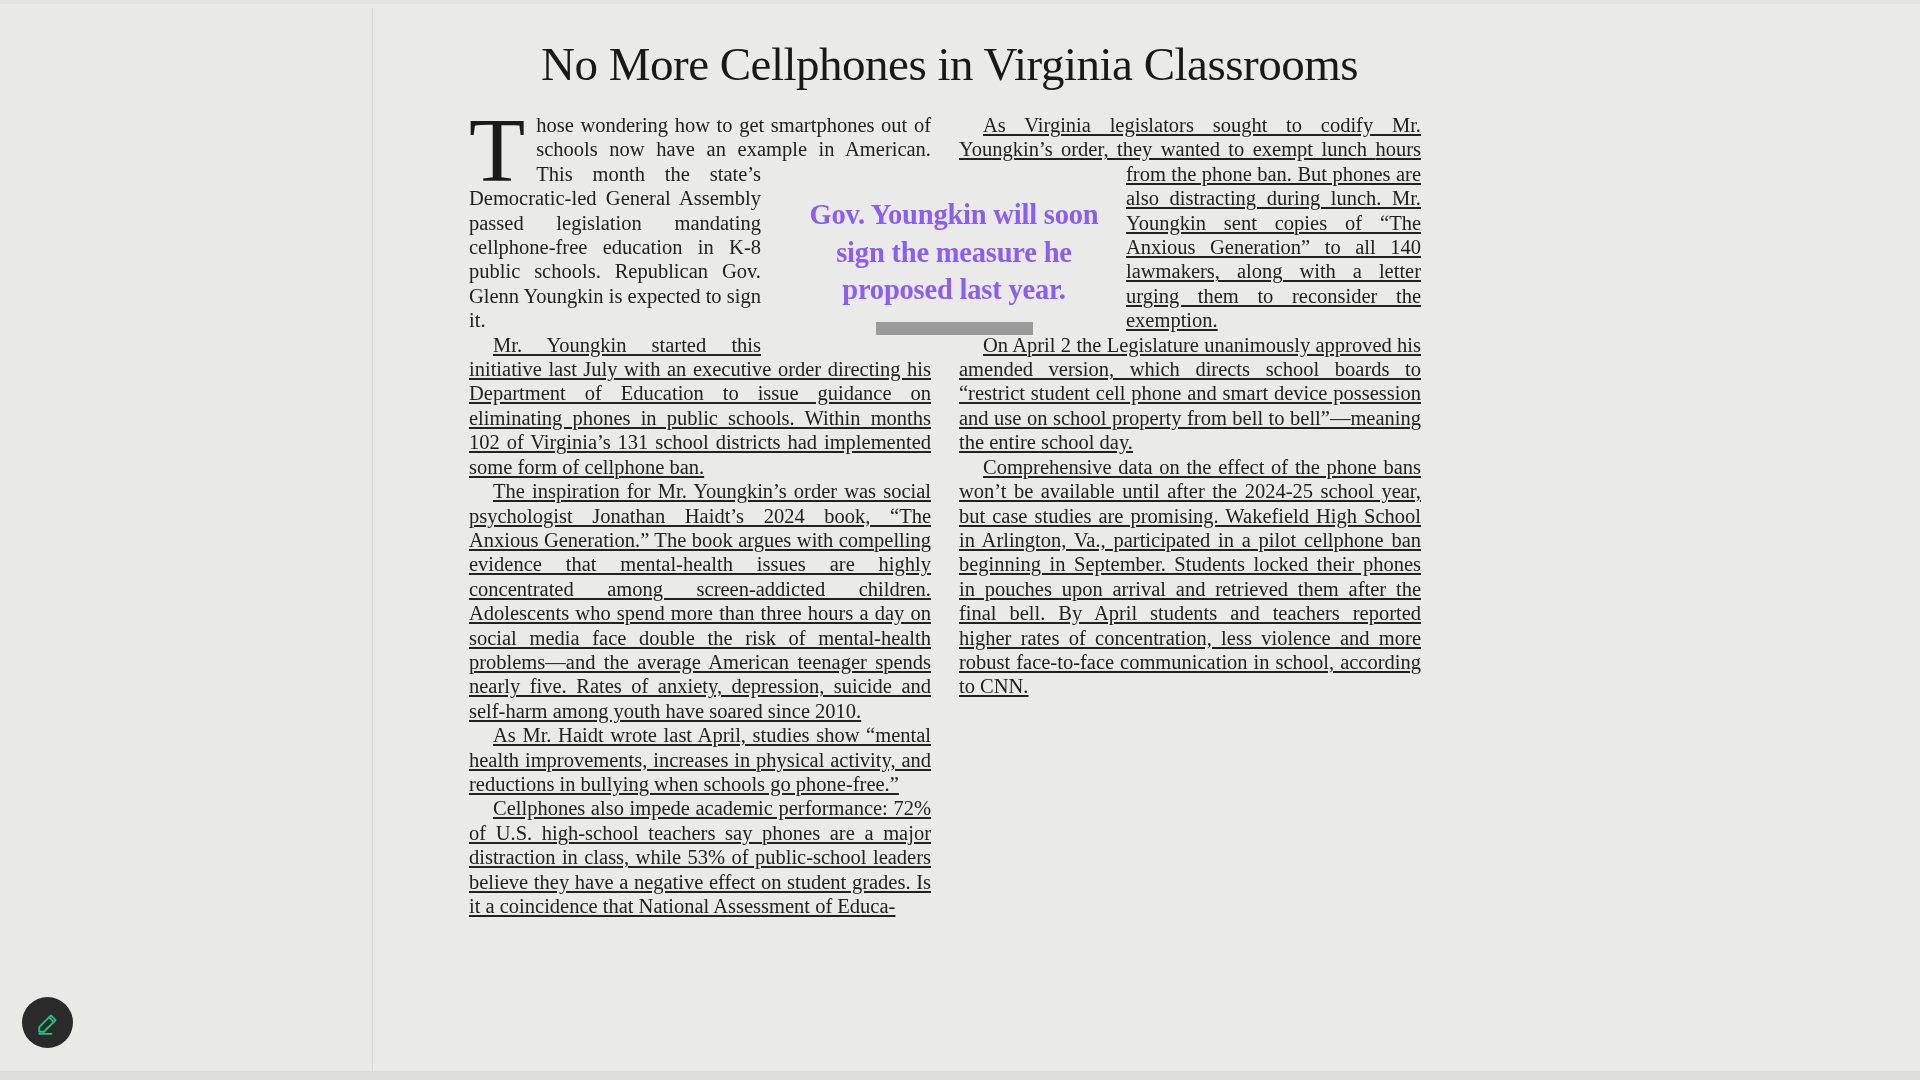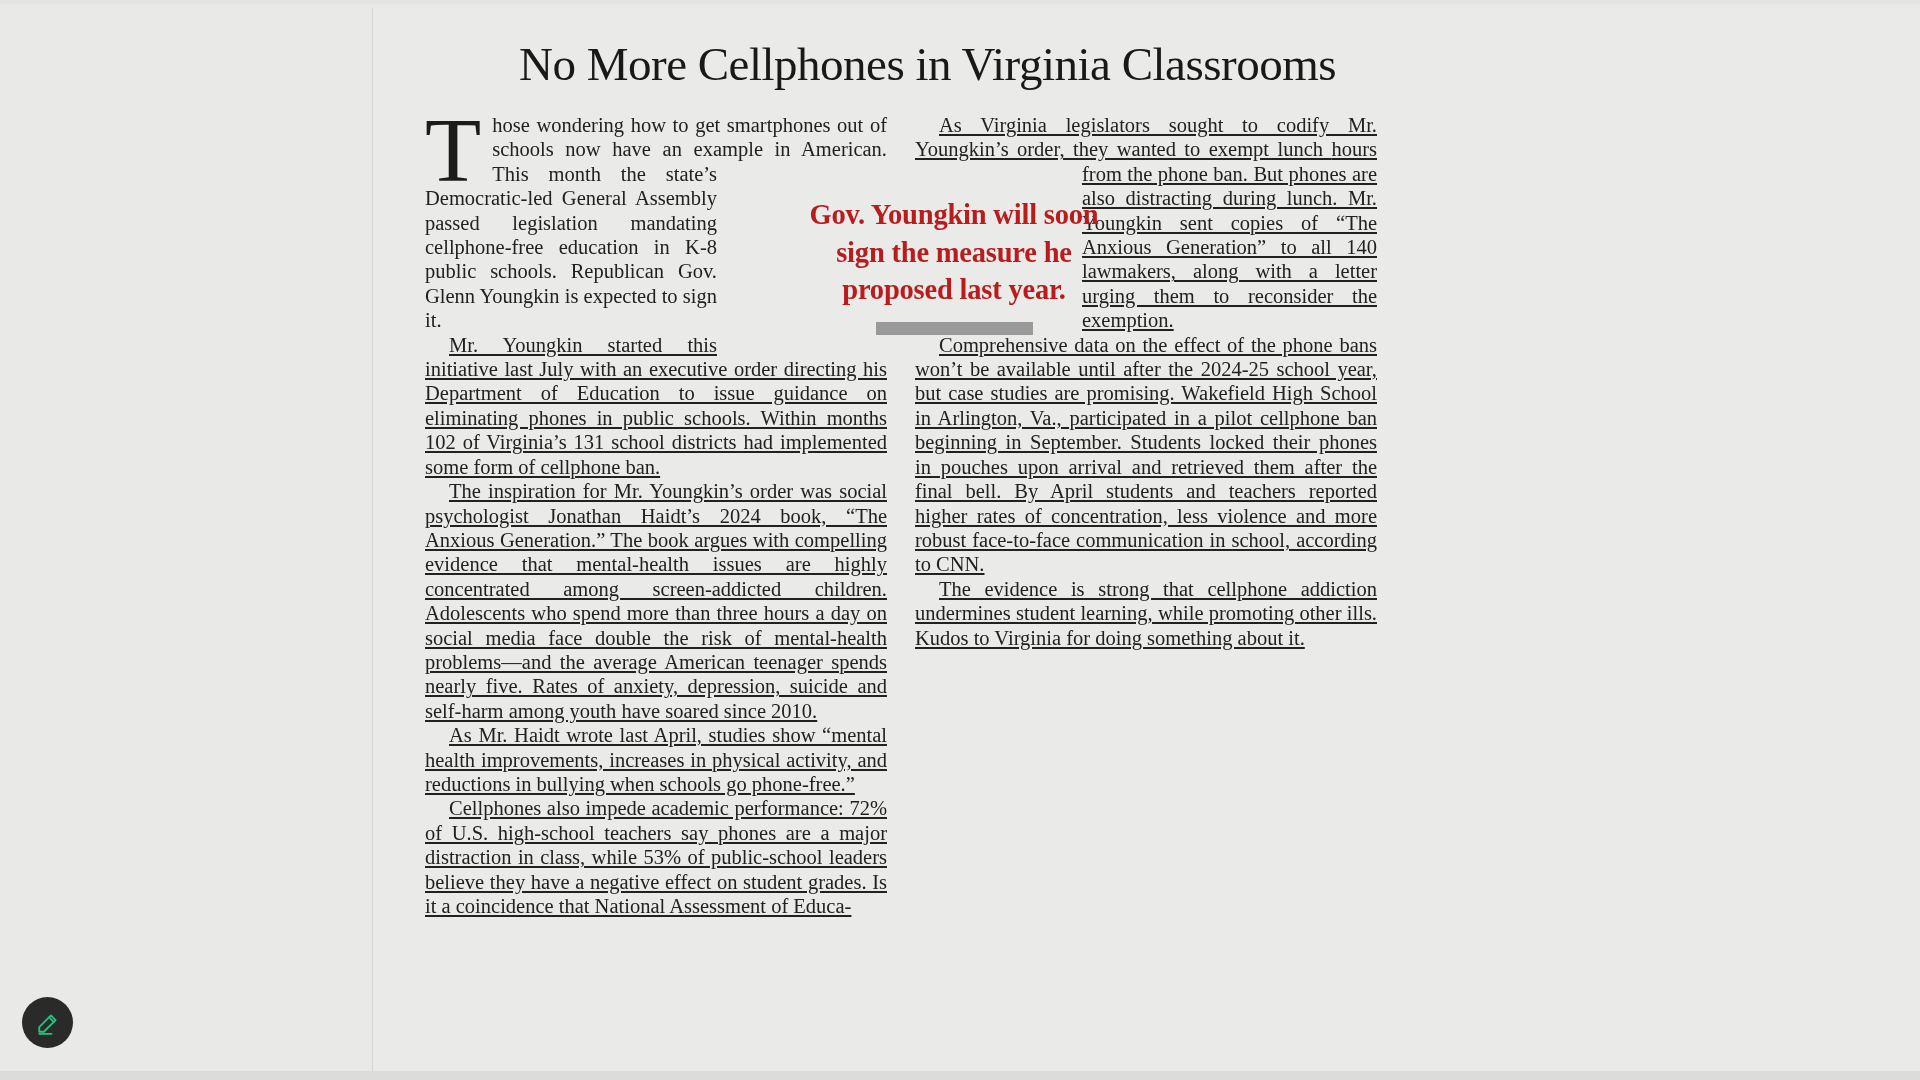--- a/index.html
+++ b/index.html
@@ -15,21 +15,21 @@
     background:#bcbcbc; border-bottom:4px solid #e3e3e2;
   }
   .bottom-edge {
     position:absolute; left:0; bottom:0; width:1920px; height:9px;
     background:#dcdcdb;
   }
   .page {
     position:absolute; left:372px; top:8px; right:0; bottom:9px;
     background:#eaeae9;
     border-left:1px solid #d6d6d5;
-    padding:0 490px 0 52px;
+    padding:0 490px 0 96px;
   }
   h1.title {
     font-size:47px; line-height:53px; font-weight:400;
     letter-spacing:-0.5px; color:#191919;
     text-align:center;
     margin:30px 0 22px 0;
   }
   .cols { display:flex; gap:28px; }
   .col { width:462px; flex:0 0 462px; }
   .col p {
@@ -44,21 +44,21 @@
     font-size:92px; line-height:71px;
     padding:2px 11px 0 0;
     color:#1b1b1b;
   }
   .spacer-l { float:right; width:170px; height:172px; }
   .spacer-r { float:left; width:167px; height:168px; }
   .pullquote {
     position:absolute; left:424px; top:188px; width:314px;
     text-align:center;
     font-weight:700; font-size:28.5px; line-height:37.5px;
-    color:#b91c1c;
+    color:#8b5cf6;
     letter-spacing:-0.2px;
   }
   .pq-bar {
     width:157px; height:13px; background:#9a9a9a;
     margin:13px auto 0 auto;
   }
   .edit-btn {
     position:absolute; left:22px; top:997px;
     width:51px; height:51px; border-radius:50%;
     background:#2a2a2a; border:none; cursor:pointer;
@@ -85,22 +85,22 @@
     <div class="col">
       <p class="lead"><span class="dropcap">T</span><span>hose wondering how to get smartphones out of schools now have an example in American. This month the </span><span class="spacer-l"></span><span>state’s Democratic-led General Assembly passed legislation mandating cellphone-free education in K-8 public schools. Republican Gov. Glenn Youngkin is expected to sign it.</span></p>
       <p class="indent">Mr. Youngkin started this initiative last July with an executive order directing his Department of Education to issue guidance on eliminating phones in public schools. Within months 102 of Virginia’s 131 school districts had implemented some form of cellphone ban.</p>
       <p class="indent">The inspiration for Mr. Youngkin’s order was social psychologist Jonathan Haidt’s 2024 book, “The Anxious Generation.” The book argues with compelling evidence that mental-health issues are highly concentrated among screen-addicted children. Adolescents who spend more than three hours a day on social media face double the risk of mental-health problems—and the average American teenager spends nearly five. Rates of anxiety, depression, suicide and self-harm among youth have soared since 2010.</p>
       <p class="indent">As Mr. Haidt wrote last April, studies show “mental health improvements, increases in physical activity, and reductions in bullying when schools go phone-free.”</p>
       <p class="indent">Cellphones also impede academic performance: 72% of U.S. high-school teachers say phones are a major distraction in class, while 53% of public-school leaders believe they have a negative effect on student grades. Is it a coincidence that National Assessment of Educa-</p>
     </div>
 
     <div class="col">
       <p class="indent"><span>As Virginia legislators sought to codify Mr. Youngkin’s order, they wanted to exempt lunch </span><span class="spacer-r"></span><span>hours from the phone ban. But phones are also distracting during lunch. Mr. Youngkin sent copies of “The Anxious Generation” to all 140 lawmakers, along with a letter urging them to reconsider the exemption.</span></p>
+      <p class="indent">On April 2 the Legislature unanimously approved his amended version, which directs school boards to “restrict student cell phone and smart device possession and use on school property from bell to bell”—meaning the entire school day.</p>
       <p class="indent">Comprehensive data on the effect of the phone bans won’t be available until after the 2024-25 school year, but case studies are promising. Wakefield High School in Arlington, Va., participated in a pilot cellphone ban beginning in September. Students locked their phones in pouches upon arrival and retrieved them after the final bell. By April students and teachers reported higher rates of concentration, less violence and more robust face-to-face communication in school, according to CNN.</p>
-      <p class="indent">The evidence is strong that cellphone addiction undermines student learning, while promoting other ills. Kudos to Virginia for doing something about it.</p>
     </div>
 
   </div>
 </div>
 
 <button class="edit-btn" title="">
   <svg viewBox="0 0 24 24" width="28" height="28" fill="none" stroke="#27c07d" stroke-width="1.6" stroke-linecap="round" stroke-linejoin="round">
     <path d="M14.5 5.5l4 4L8.5 19.5H4.5v-4L14.5 5.5z"></path>
     <path d="M13 7.2l3.8 3.8"></path>
     <path d="M4.5 21.3h10.5"></path>

